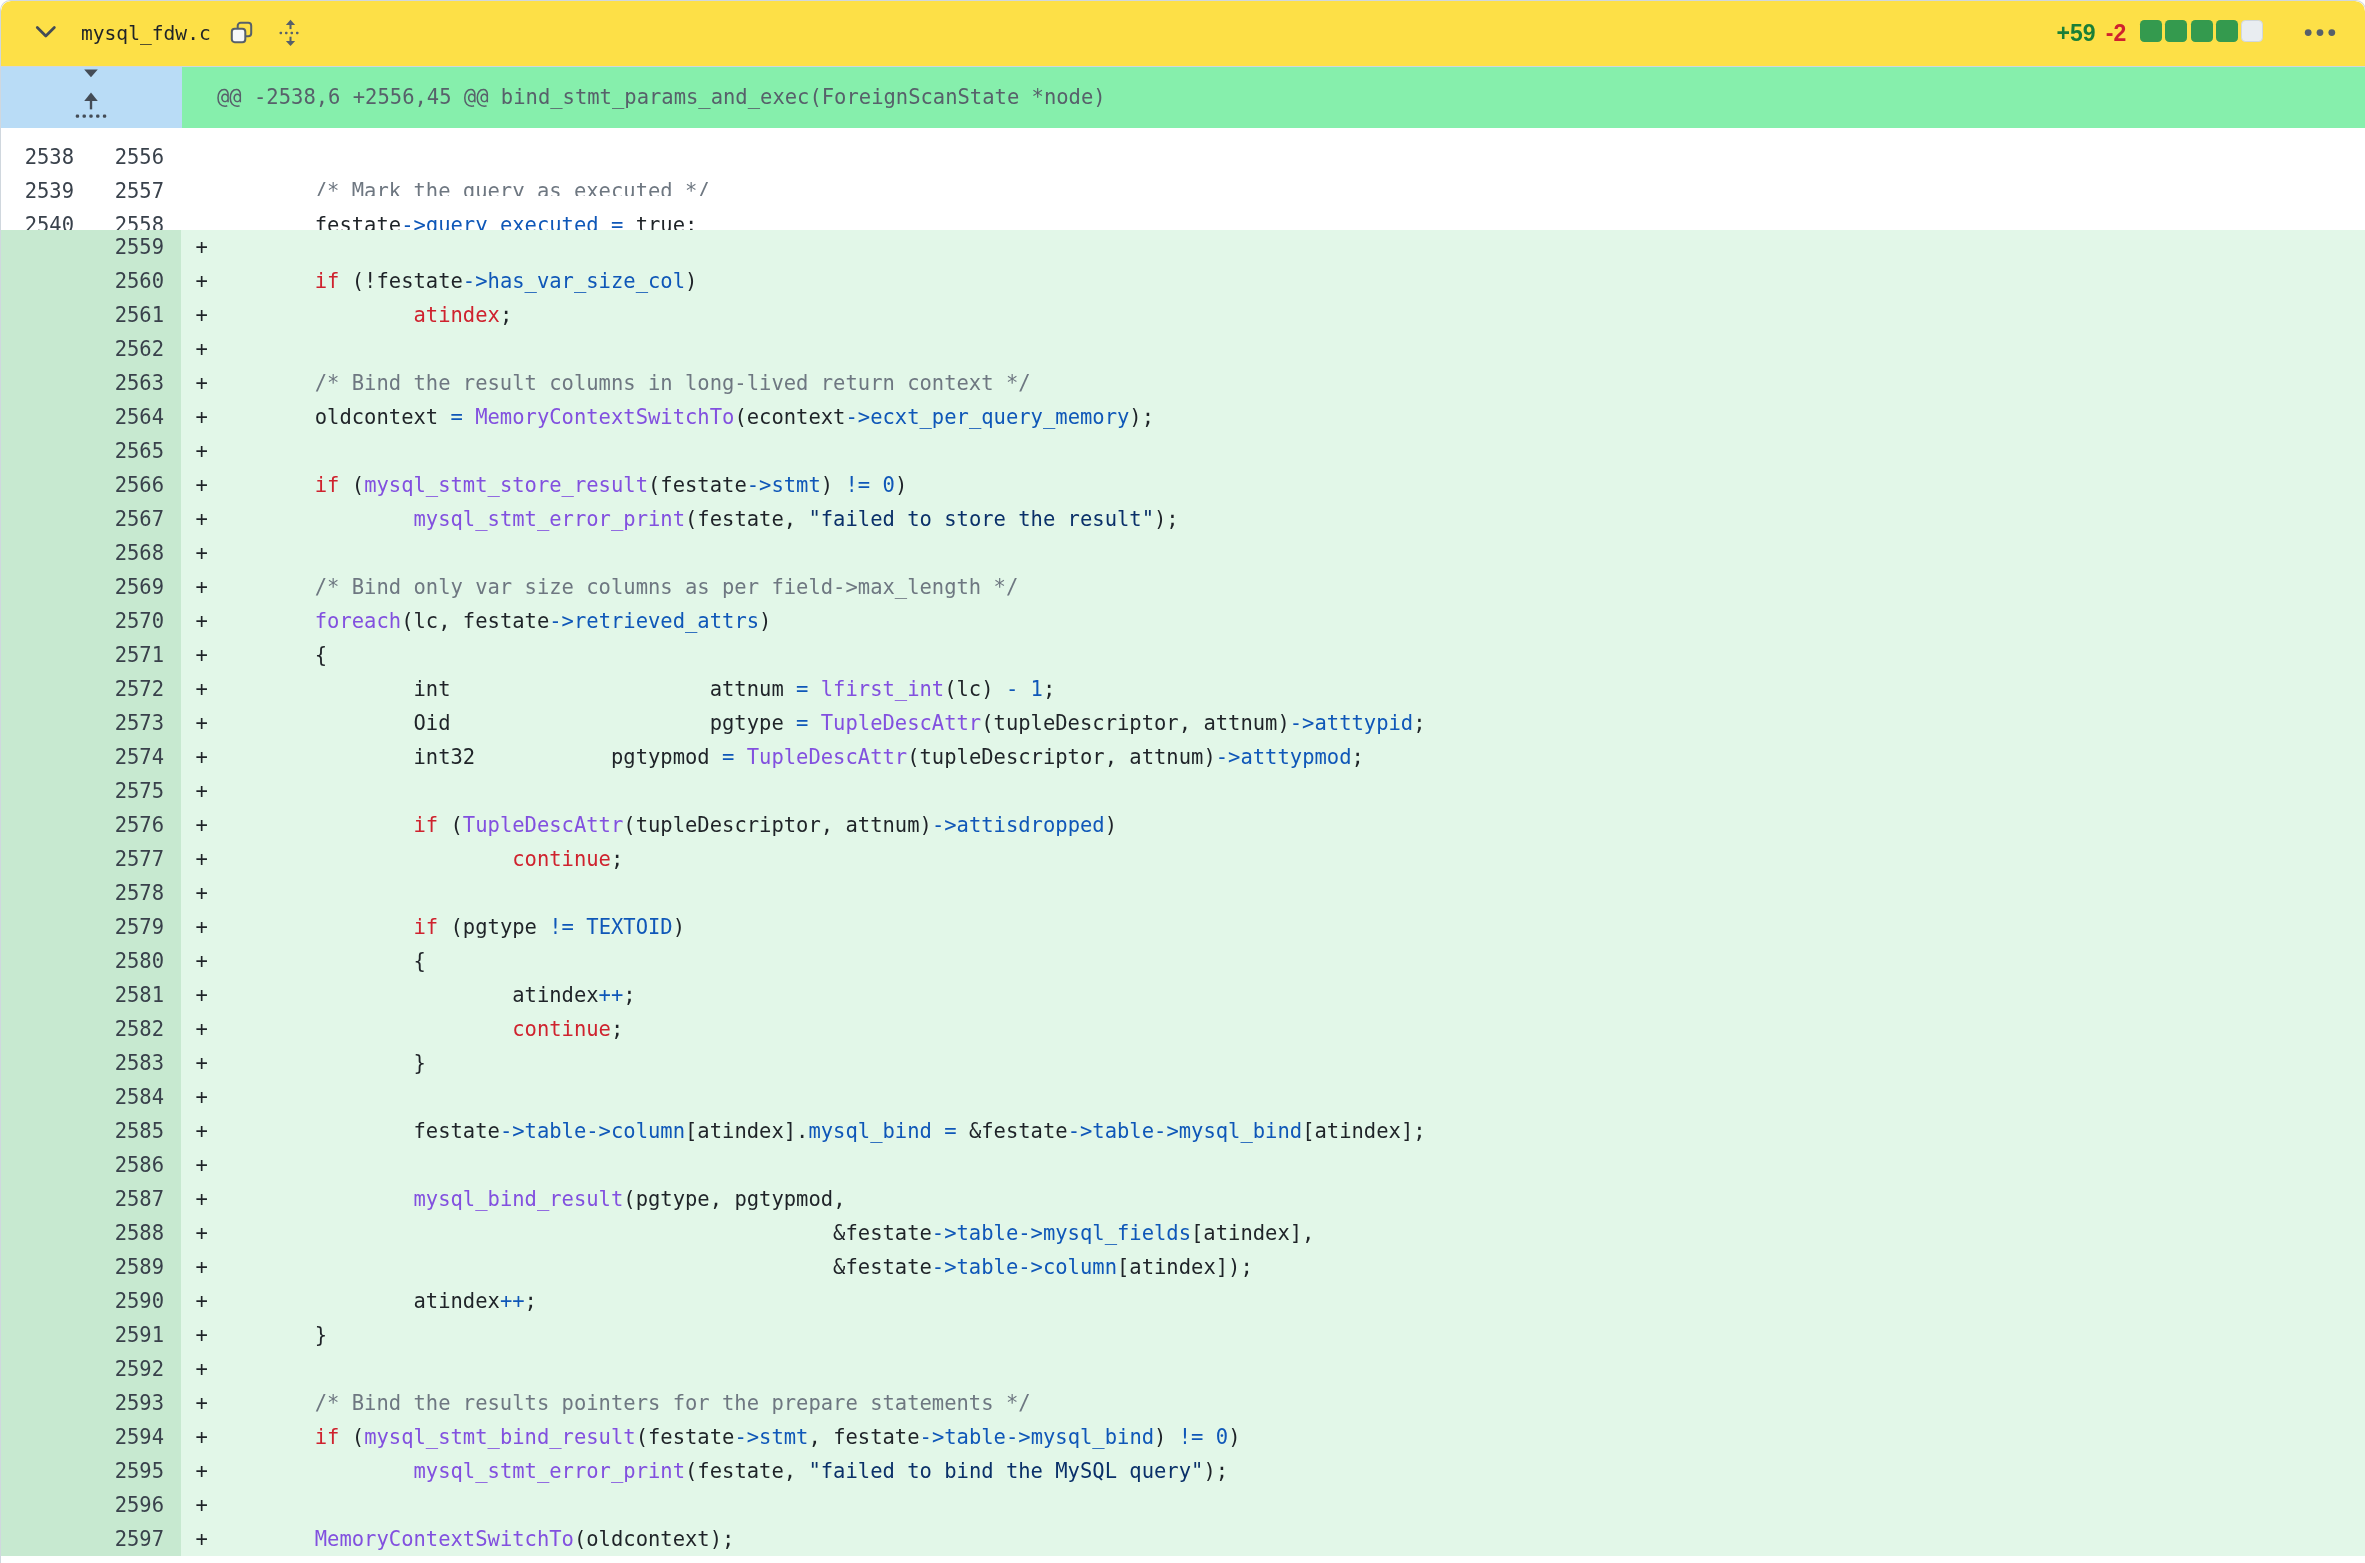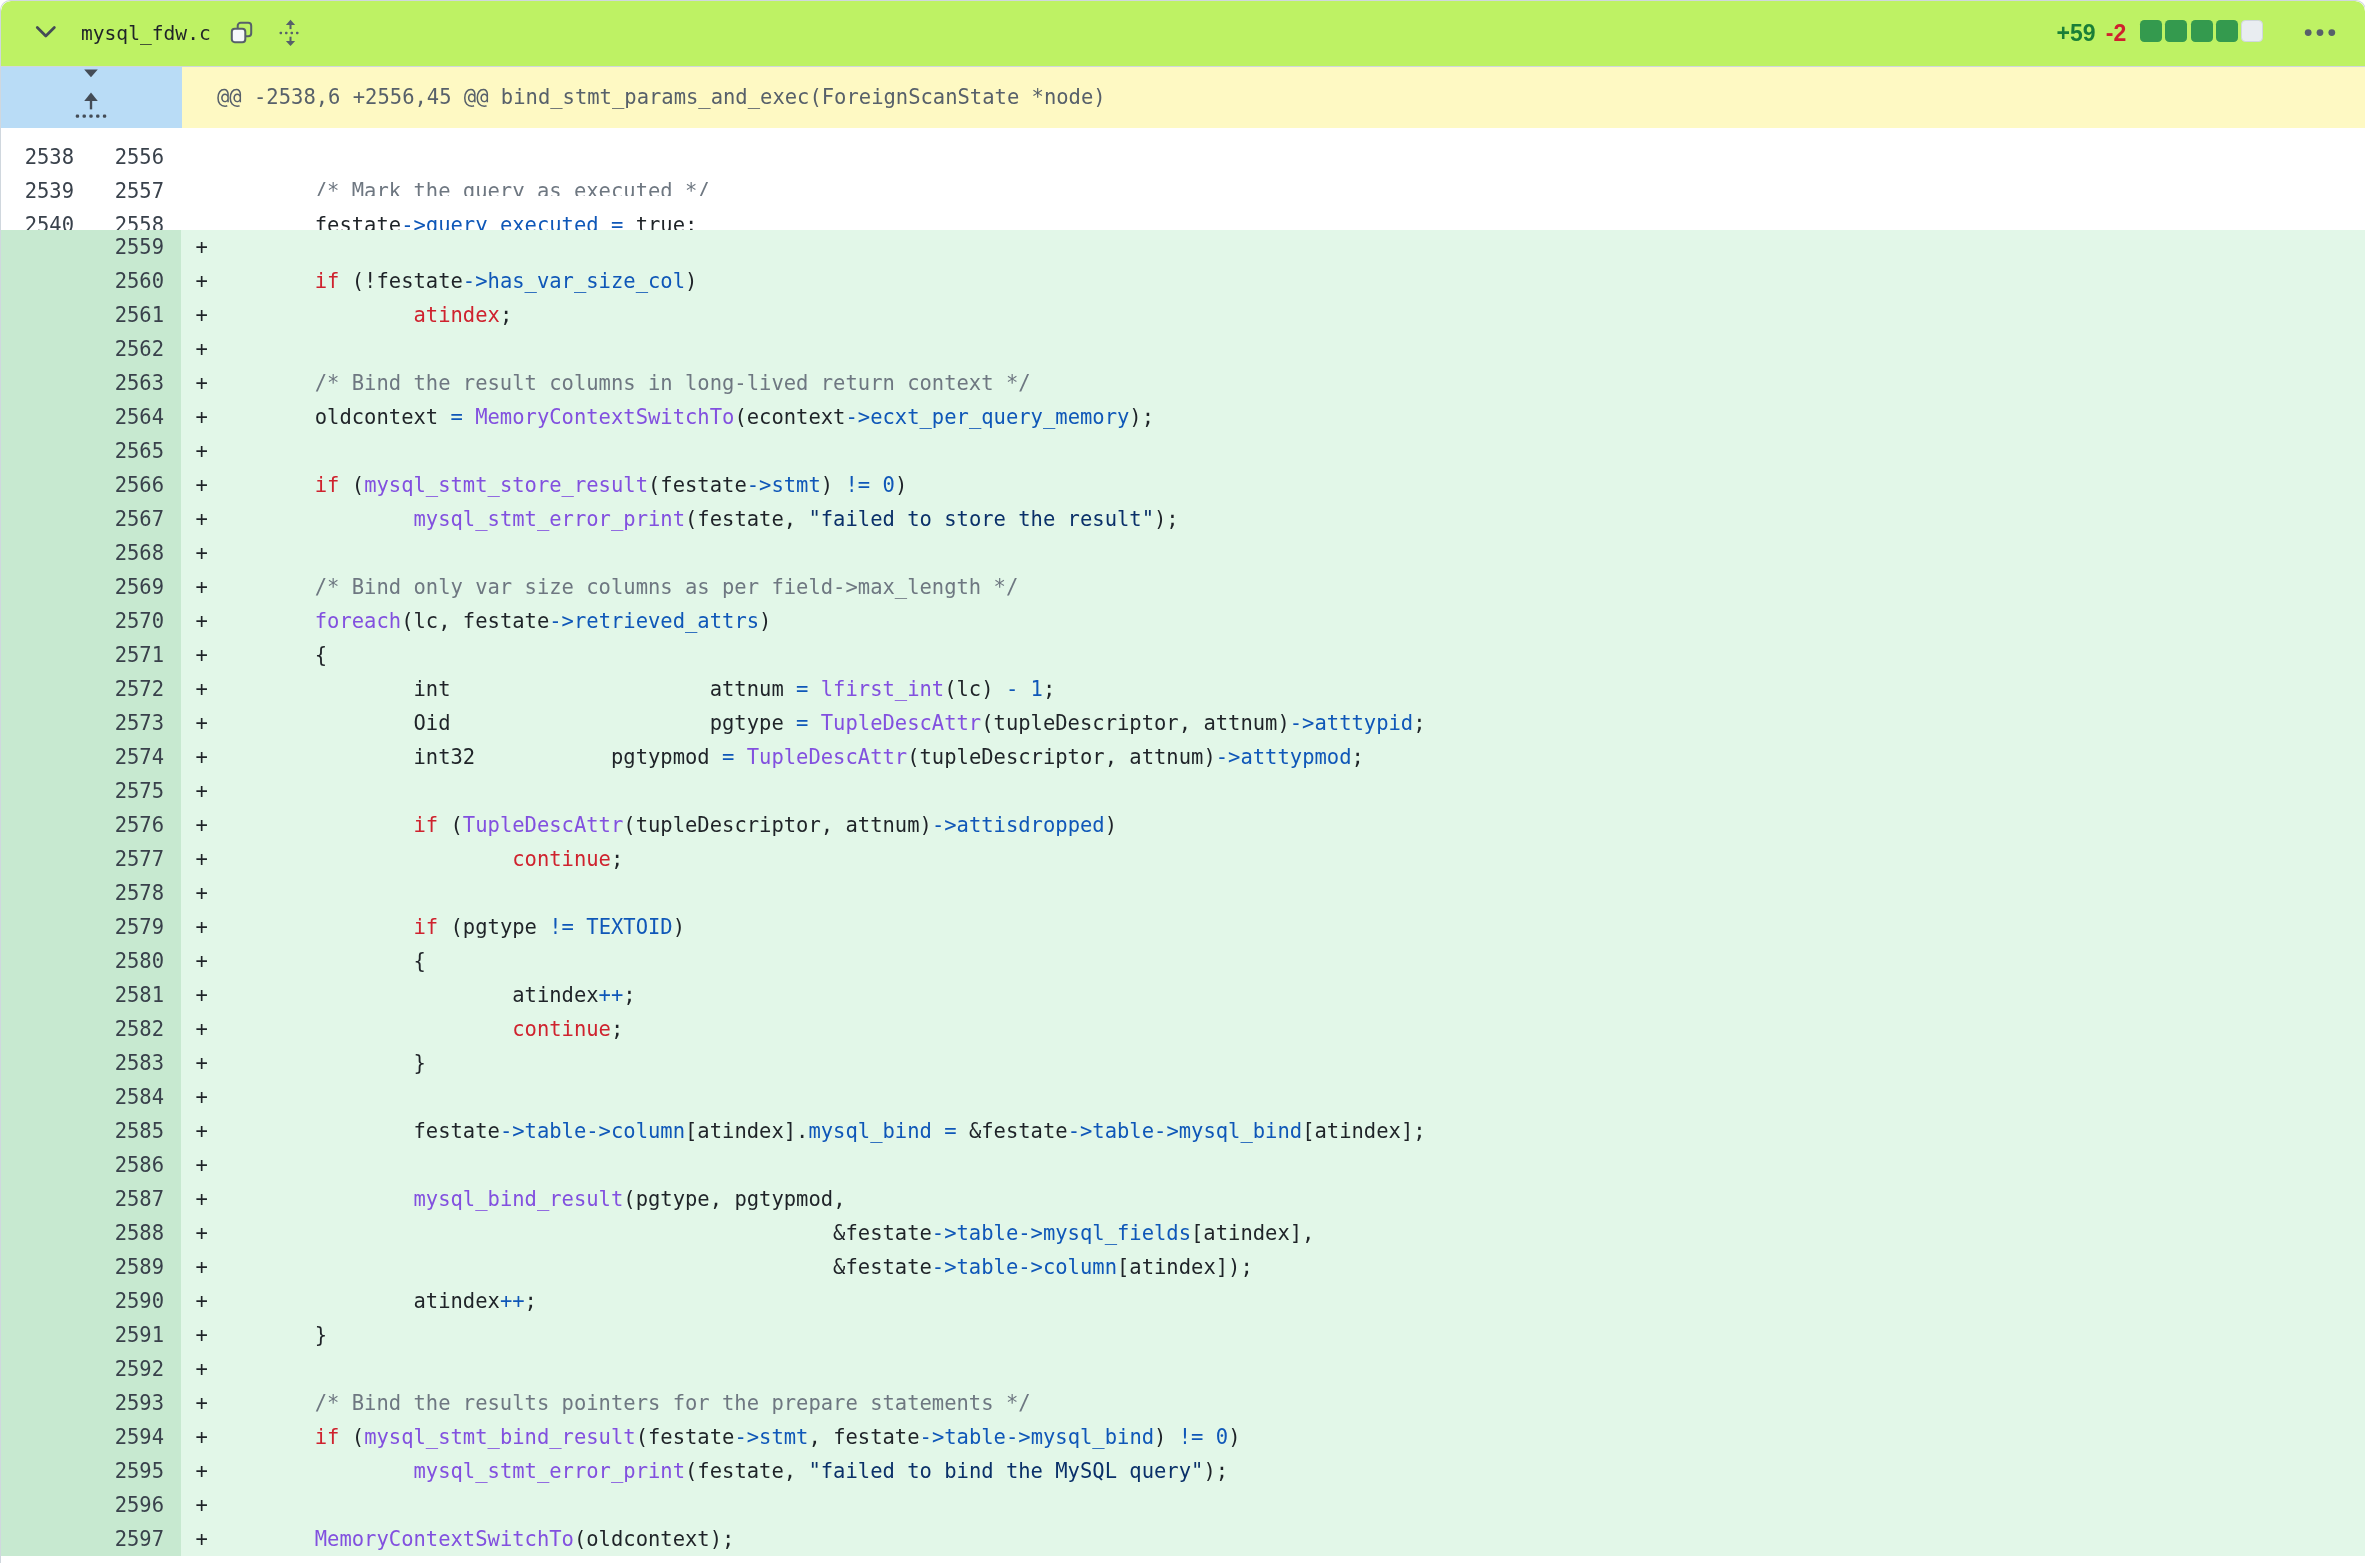--- a/index.html
+++ b/index.html
@@ -9,21 +9,21 @@
   .file {
     width:2366px; height:1563px;
     border:0.9px solid #d0d7de; border-bottom:none;
     border-radius:10.2px 10.2px 0 0;
     overflow:hidden; background:#ffffff;
   }
 
   
   .hdr {
     height:66px; display:flex; align-items:center;
-    background:#bef264; border-bottom:0.9px solid #d0d7de;
+    background:#fde047; border-bottom:0.9px solid #d0d7de;
     border-radius:10.2px 10.2px 0 0;
     padding:0 25.6px 0 32px;
   }
   .icon-btn { background:none; border:none; display:flex; align-items:center; color:#57606a; cursor:pointer; padding:0; }
   .chev { margin-right:3.4px; }
   .fname { font:19.6px "DejaVu Sans Mono", monospace; color:#1f2328; margin-left:19px; }
   .hdr .copy-btn { margin-left:17px; }
   .hdr .unfold-btn { margin-left:22px; }
   .stats { margin-left:auto; display:flex; align-items:flex-start; }
   .adds { color:#1a7f37; font-weight:bold; font-size:23px; }
@@ -32,21 +32,21 @@
   .blk { width:22px; height:22px; border-radius:4.3px; margin-left:3.4px; }
   .blk.added { background:#349a4e; }
   .blk.neutral { background:#e9edf1; border:0.9px solid #d0d7de; }
   .kebab-btn { margin-left:38px; }
 
   
   .diff { font:20.5px/34px "DejaVu Sans Mono", monospace; }
 
   .hunk { display:flex; height:61px; line-height:61px; }
   .hunk-gutter { width:181px; background:#b9dcf6; position:relative; border:none; cursor:pointer; }
-  .hunk-text { flex:1; background:#fef9c3; color:#57606a; white-space:pre; padding-left:35px; overflow:hidden; }
+  .hunk-text { flex:1; background:#86efac; color:#57606a; white-space:pre; padding-left:35px; overflow:hidden; }
 
   .row { display:flex; height:34px; }
   .num { width:90px; text-align:right; padding-right:17px; color:#39414b; cursor:pointer; }
   .mark { width:35px; padding-left:14.5px; color:#1f2328; }
   .code { flex:1; white-space:pre; color:#1f2328; overflow:hidden; font-family:"DejaVu Sans Mono", monospace; }
   .row.context .num, .row.context .mark, .row.context .code { background:#ffffff;margin-top:12px; }
   .row.add .num { background:#c7e9d0; }
   .row.add .mark, .row.add .code { background:#e2f7e8; }
 
   .t-d { color:#1f2328; }

